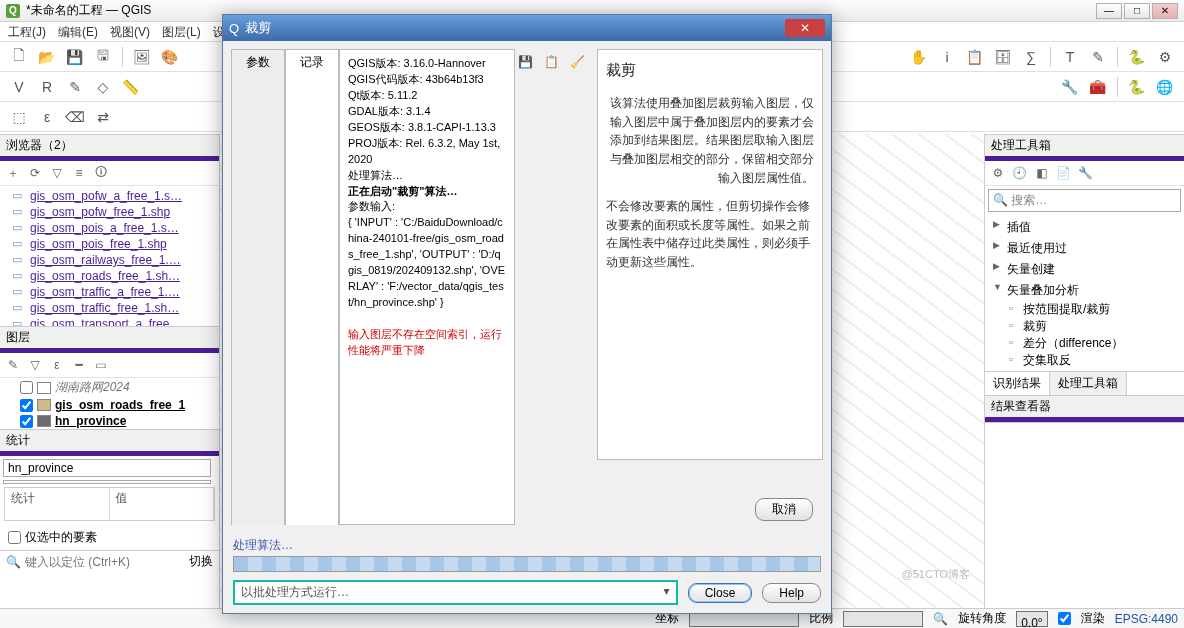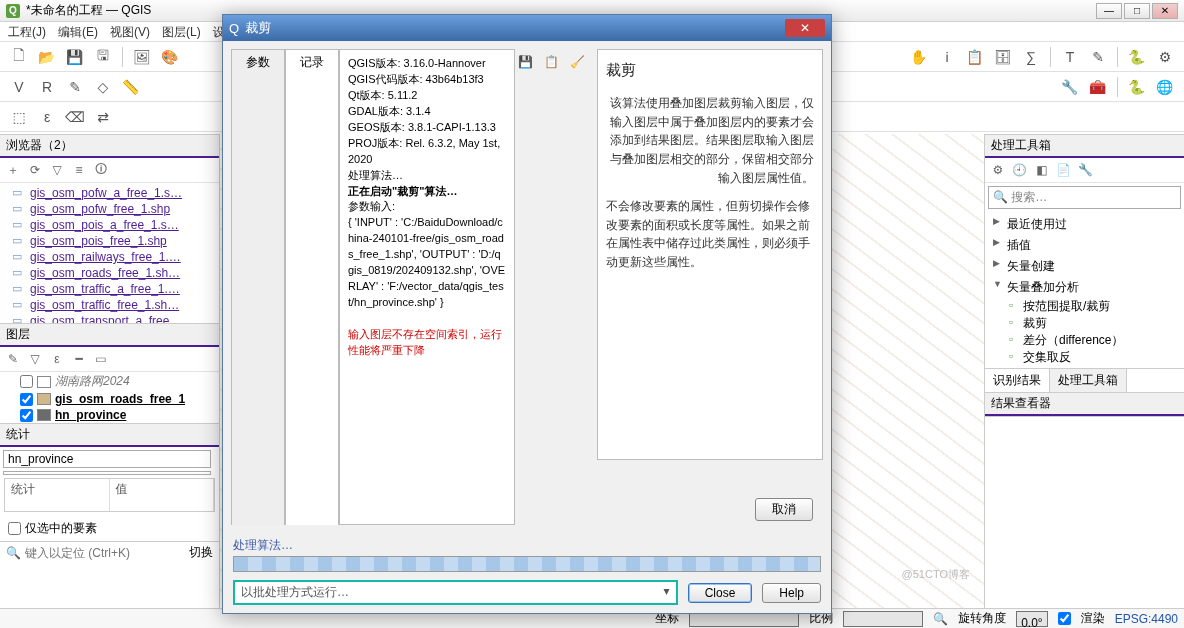--- a/index.html
+++ b/index.html
@@ -12,21 +12,21 @@
 .titlebar .wb.close { background: linear-gradient(#f0cfcf,#e8b0b0);}
 .menubar { height: 20px; display: flex; gap: 12px; padding: 2px 8px; border-bottom: 1px solid #e0e0e0; font-size: 12px; color:#333; }
 .menubar span { cursor: default; }
 
 .toolbar-row { height: 30px; border-bottom: 1px solid #e0e0e0; display: flex; align-items: center; gap: 6px; padding: 0 8px; }
 .tbtn { width: 22px; height: 22px; border: 1px solid transparent; display:inline-flex; align-items:center; justify-content:center; font-size:14px; color:#555; }
 .tsep { width:1px; height:20px; background:#ccc; margin:0 2px;}
 
 .main-area { position: absolute; top: 134px; bottom: 20px; left: 0; right: 0; display: flex; }
 .left-col { width: 220px; display: flex; flex-direction: column; border-right: 1px solid #ccc; }
-.panel-title { background: #f0f0f0; border-top: 1px solid #ccc; border-bottom:2px solid #4c1d95; padding: 2px 6px; font-size: 12px; position:relative;}
+.panel-title { background: #f0f0f0; border-top: 1px solid #ccc; border-bottom:5px solid #4c1d95; padding: 2px 6px; font-size: 12px; position:relative;}
 .panel-mini-tb { display:flex; gap:4px; padding:3px 4px; border-bottom:1px solid #e4e4e4;}
 .mini { width:18px; height:18px; font-size:12px; display:inline-flex; align-items:center; justify-content:center; color:#666;}
 .browser-tree { flex: 0 0 auto; height: 140px; overflow: hidden; padding: 2px 4px; }
 .tree-item { white-space: nowrap; padding: 1px 0 1px 26px; position:relative; font-size:12px; color:#4c1d95;text-decoration:underline;}
 .tree-item::before { content:"▭"; position:absolute; left:8px; color:#7aa3d4; font-size:11px;}
 .layers-panel .layer-row { display:flex; align-items:center; gap:4px; padding:1px 20px; font-size:12px;}
 .layer-row input { margin:0;}
 .layer-row.a { font-style: italic; color:#777;}
 .layer-row.b { font-weight:bold; text-decoration:underline;}
 .layer-row.c { font-weight:bold; text-decoration:underline;}
@@ -72,21 +72,21 @@
 .log-box .bold { font-weight:bold;}
 .log-box .red { color:#d00000;}
 .log-btns { display:flex; justify-content:flex-end; gap:8px; padding:4px 2px;}
 .dlg-right { flex:1; display:flex; flex-direction:column; gap:6px;}
 .dlg-right h3 { font-size:15px; font-weight:normal; color:#222; margin-bottom:4px;}
 .desc-box { flex:1; background:#fff; border:1px solid #bbb; padding:8px; font-size:12px; line-height:1.55; color:#333;}
 .dlg-bottom { padding:4px 10px; font-size:12px;}
 .prog-label { color:#3a5aa8; font-size:12px; margin-bottom:2px; }
 .progress { height:16px; border:1px solid #999; background:repeating-linear-gradient(90deg,#a6c7e8 0 14px,#c3daf1 14px 28px);}
 .dlg-buttons { display:flex; gap:8px; justify-content:flex-end; padding:4px 10px;}
-.btn { border:1px solid #888; background:linear-gradient(#fefefe,#e2e2e2); padding:2px 16px; font-size:12px; border-radius:3px;}
+.btn { border:1px solid #888; background:linear-gradient(#fefefe,#e2e2e2); padding:2px 16px; font-size:12px; border-radius:9px;}
 .btn.def { border-color:#3574c4; box-shadow:0 0 0 1px #9bc0eb inset;}
 .batch-row { padding:4px 10px 8px;}
 .batch-row .combo { width:100%; border:2px solid #14b8a6; background:#fff; padding:2px 6px; font-size:12px; color:#555; position:relative;}
 .batch-row .combo::after { content:"▾"; position:absolute; right:6px;}
 .credit-chip{position:absolute;right:14px;bottom:26px;font-size:11px;color:#bbb;}
 </style>
 </head>
 <body>
 
 <div class="titlebar">
@@ -227,22 +227,22 @@
     <div class="panel-title">处理工具箱</div>
     <div class="panel-mini-tb">
       <span class="mini">⚙</span>
       <span class="mini">🕘</span>
       <span class="mini">◧</span>
       <span class="mini">📄</span>
       <span class="mini">🔧</span>
     </div>
     <div class="search">🔍 <span>搜索…</span></div>
     <div class="toolbox-tree">
+      <div class="tb-item"><span>插值</span></div>
       <div class="tb-item"><span>最近使用过</span></div>
-      <div class="tb-item"><span>插值</span></div>
       <div class="tb-item"><span>矢量创建</span></div>
       <div class="tb-item open"><span>矢量叠加分析</span></div>
       <div class="tb-sub">按范围提取/裁剪</div>
       <div class="tb-sub">裁剪</div>
       <div class="tb-sub">差分（difference）</div>
       <div class="tb-sub">交集取反</div>
     </div>
     <div class="bot-tabs">
       <div>识别结果</div>
       <div class="act">处理工具箱</div>

